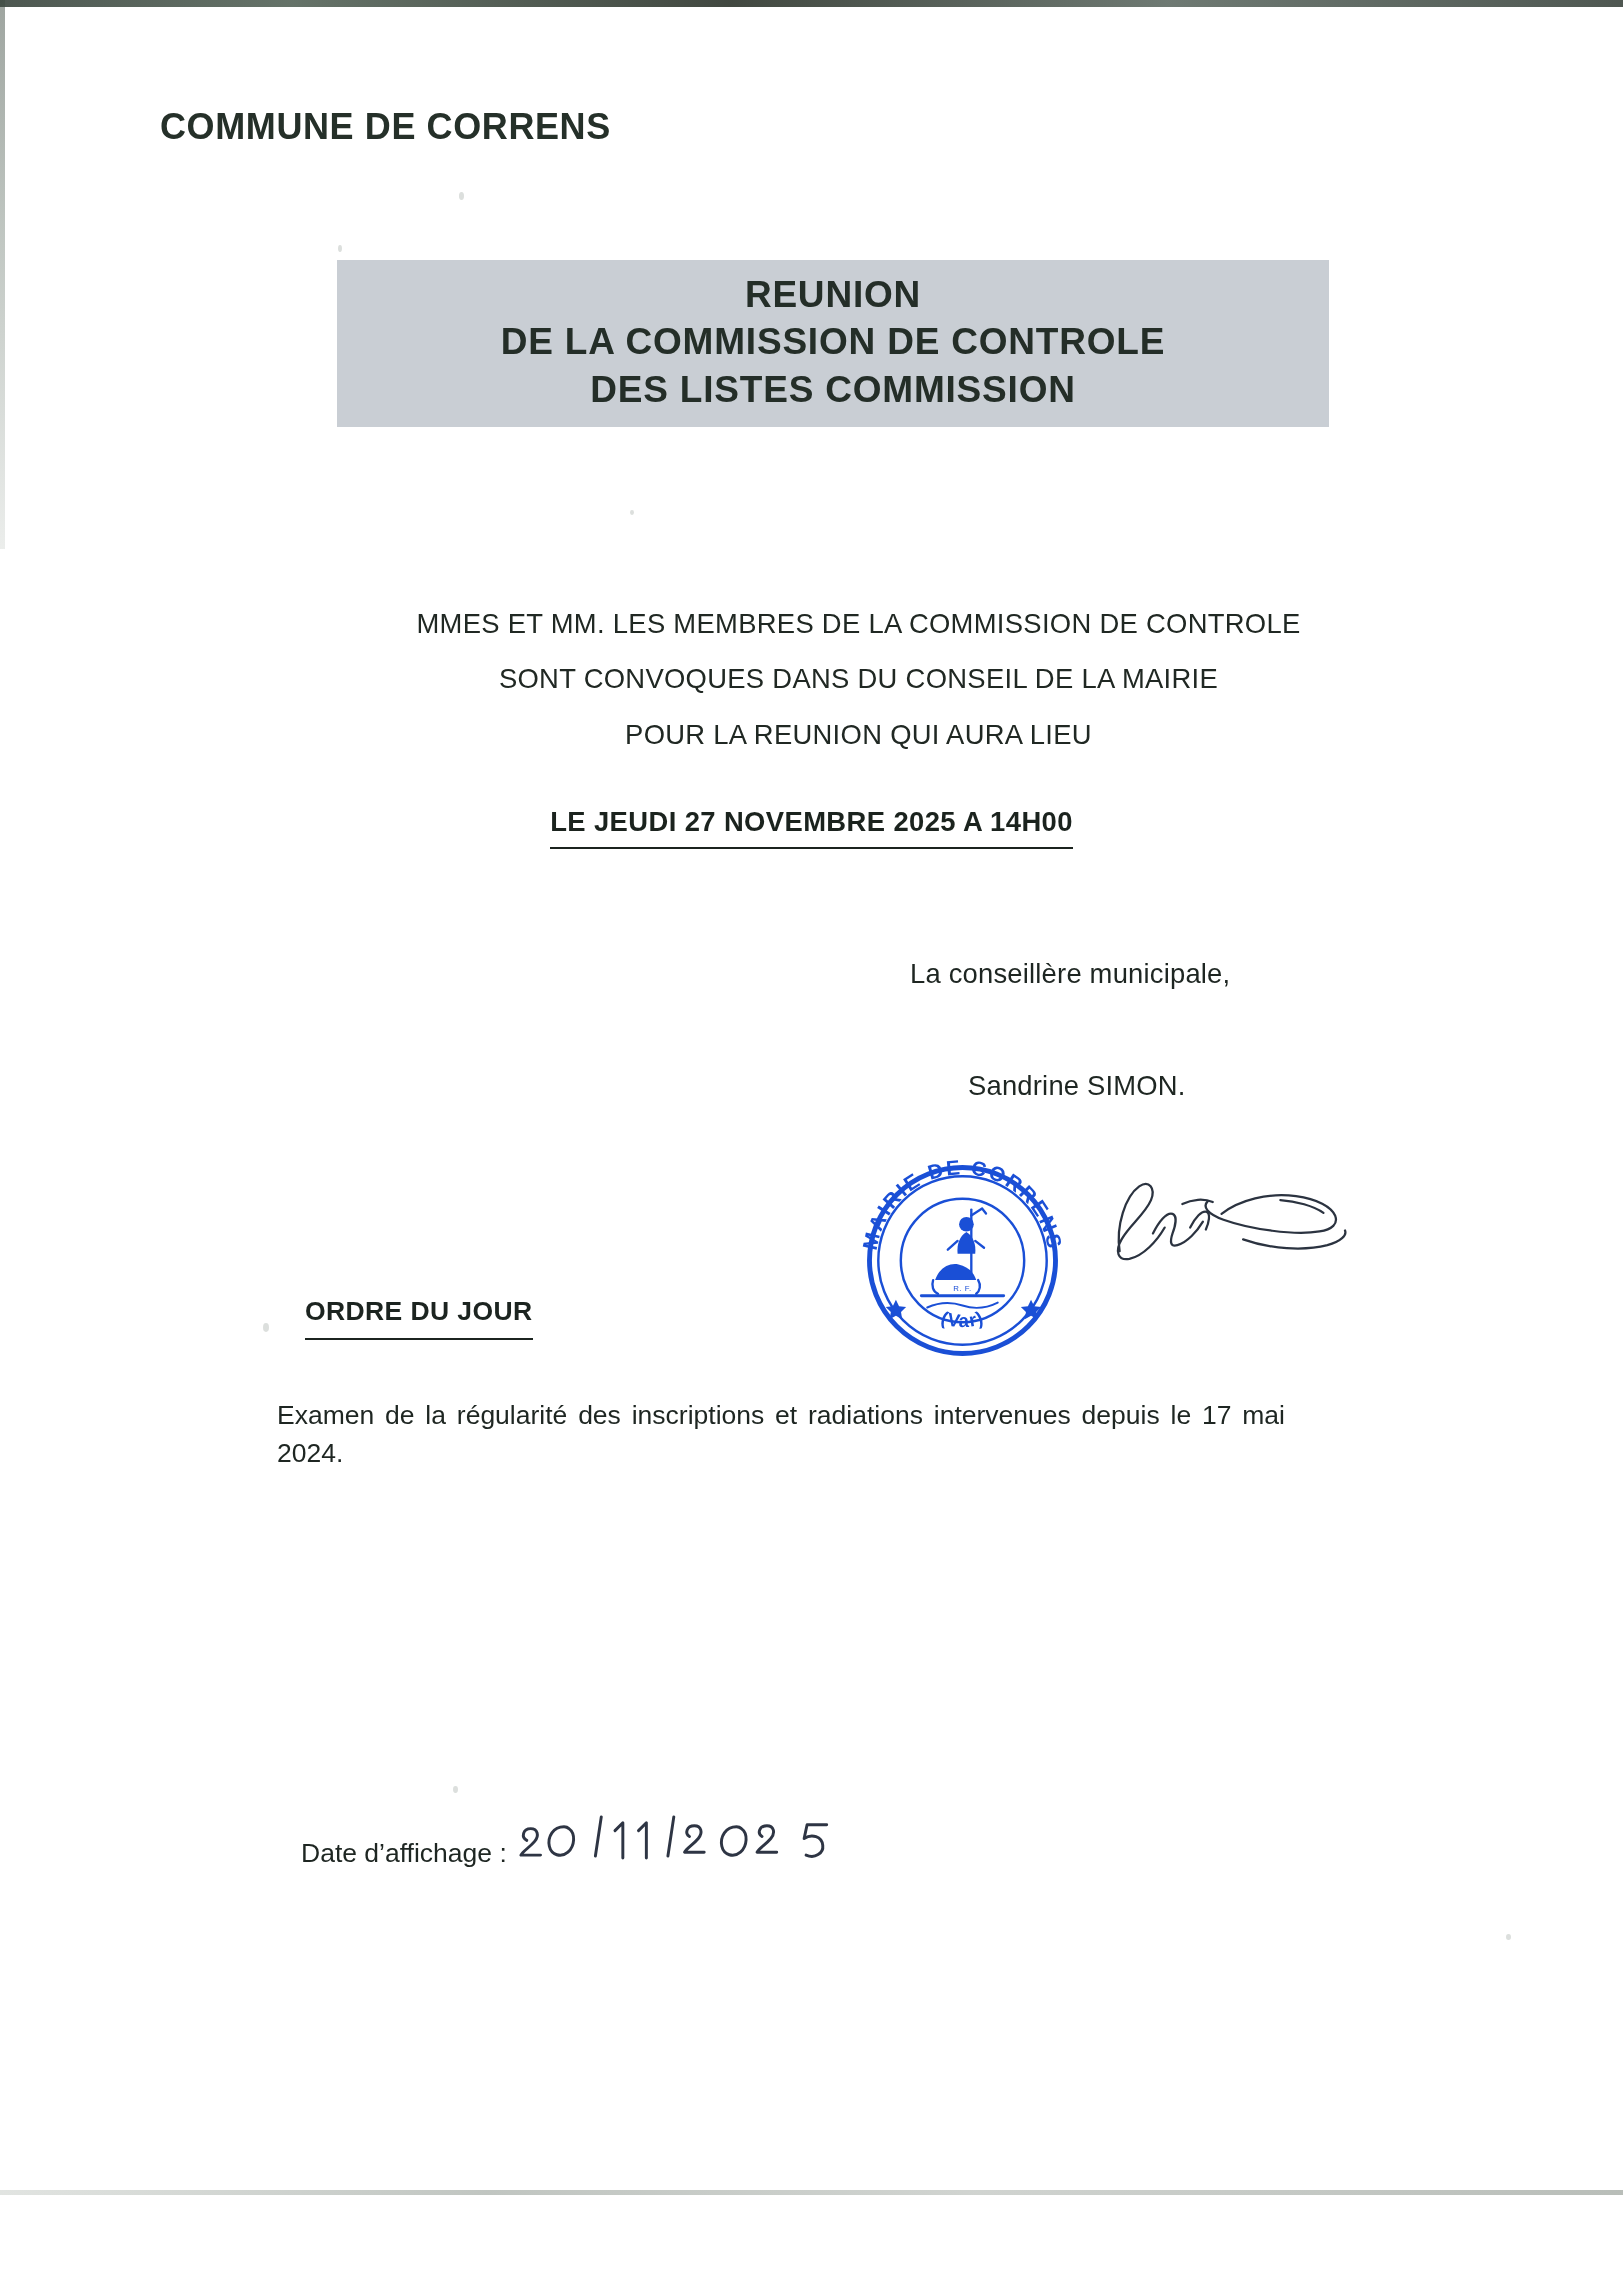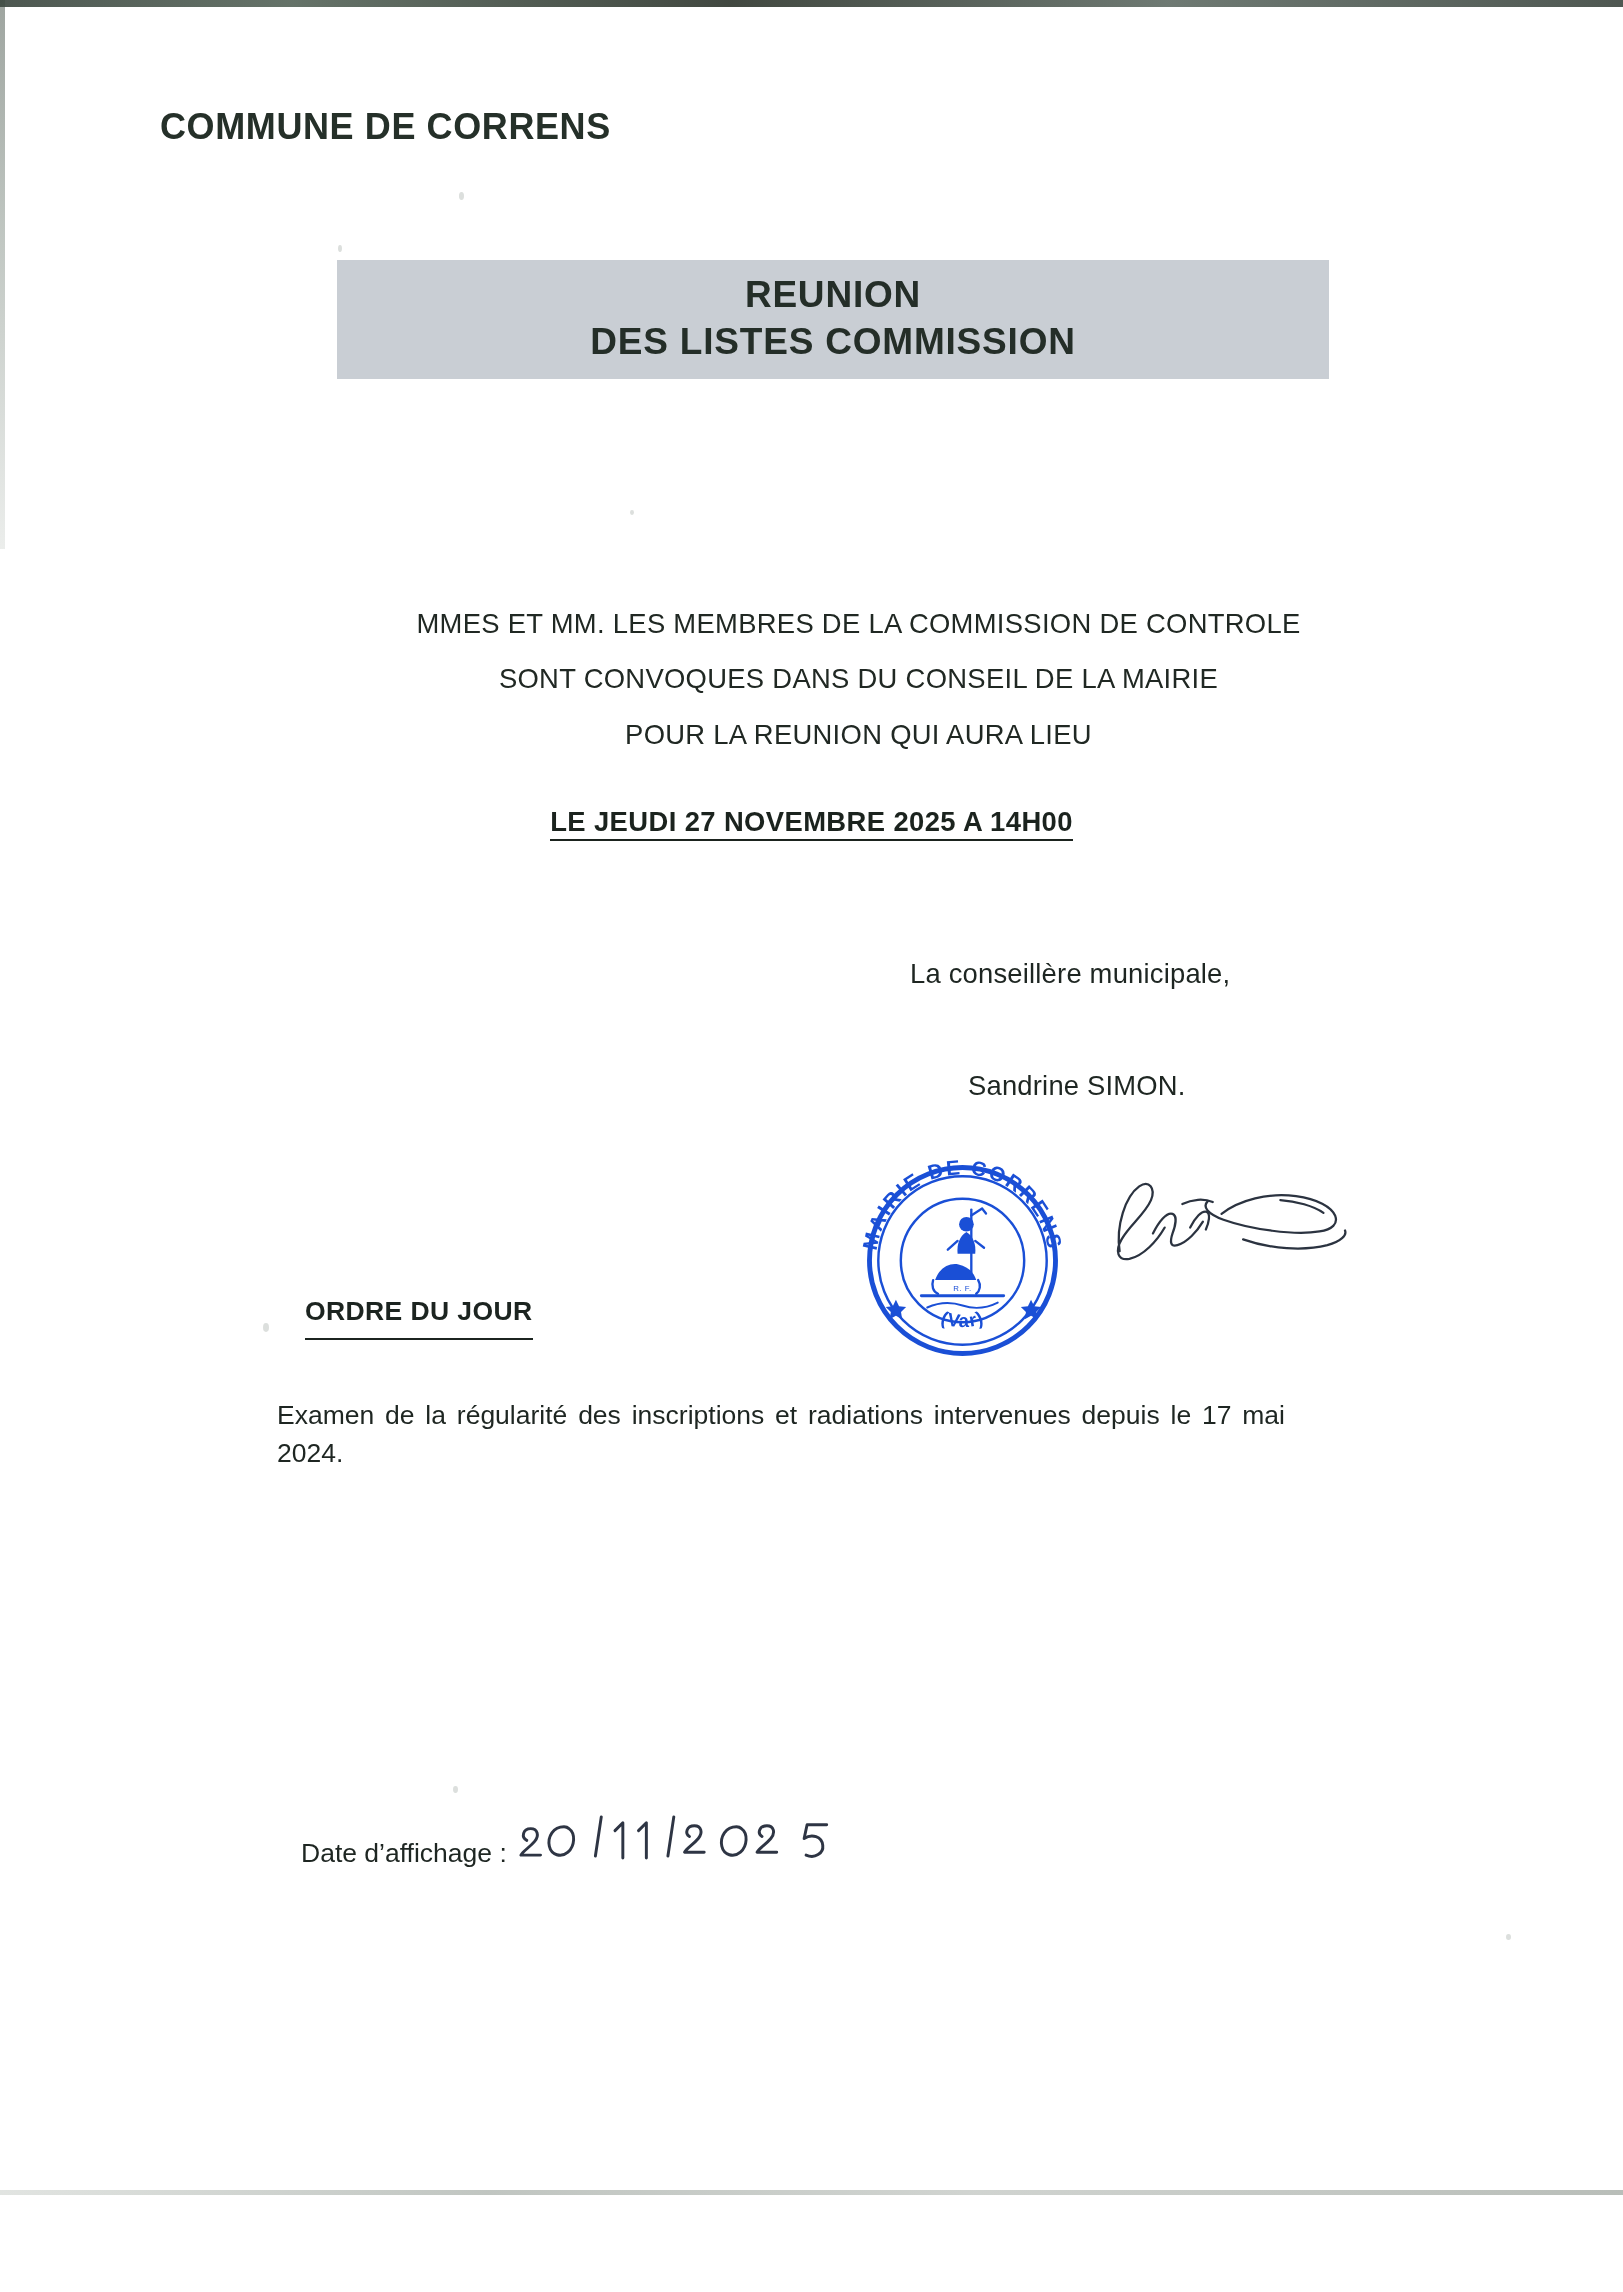--- a/index.html
+++ b/index.html
@@ -102,21 +102,21 @@
     top: 806px;
     width: 1623px;
     text-align: center;
   }
   .meeting-date span {
     font-size: 27.4px;
     font-weight: bold;
     letter-spacing: 0.4px;
     color: #1b231e;
     border-bottom: 2px solid #1b231e;
-    padding-bottom: 2px;
+    padding-bottom: 10px;
     white-space: nowrap;
   }
 
   
   .signature-role {
     position: absolute;
     left: 910px;
     top: 958px;
     font-size: 27.4px;
     letter-spacing: 0.2px;
@@ -211,20 +211,21 @@
   <div class="scan-speck" style="left:338px; top:245px; width:3.9px; height:6.9px;"></div>
   <div class="scan-speck" style="left:630px; top:510px; width:3.9px; height:4.9px;"></div>
   <div class="scan-speck" style="left:263px; top:1323px; width:5.9px; height:8.8px;"></div>
   <div class="scan-speck" style="left:453px; top:1786px; width:4.9px; height:6.9px;"></div>
   <div class="scan-speck" style="left:1506px; top:1934px; width:4.9px; height:5.9px;"></div>
 
   <div class="commune-title">COMMUNE DE CORRENS</div>
 
   <div class="heading-block">
     <div class="heading-line">REUNION</div>
+    <div class="heading-line">DE LA COMMISSION DE CONTROLE</div>
     <div class="heading-line">DES LISTES COMMISSION</div>
   </div>
 
   <div class="convocation">
     <div class="convocation-line">MMES ET MM. LES MEMBRES DE LA COMMISSION DE CONTROLE</div>
     <div class="convocation-line">SONT CONVOQUES DANS DU CONSEIL DE LA MAIRIE</div>
     <div class="convocation-line">POUR LA REUNION QUI AURA LIEU</div>
   </div>
 
   <div class="meeting-date">

